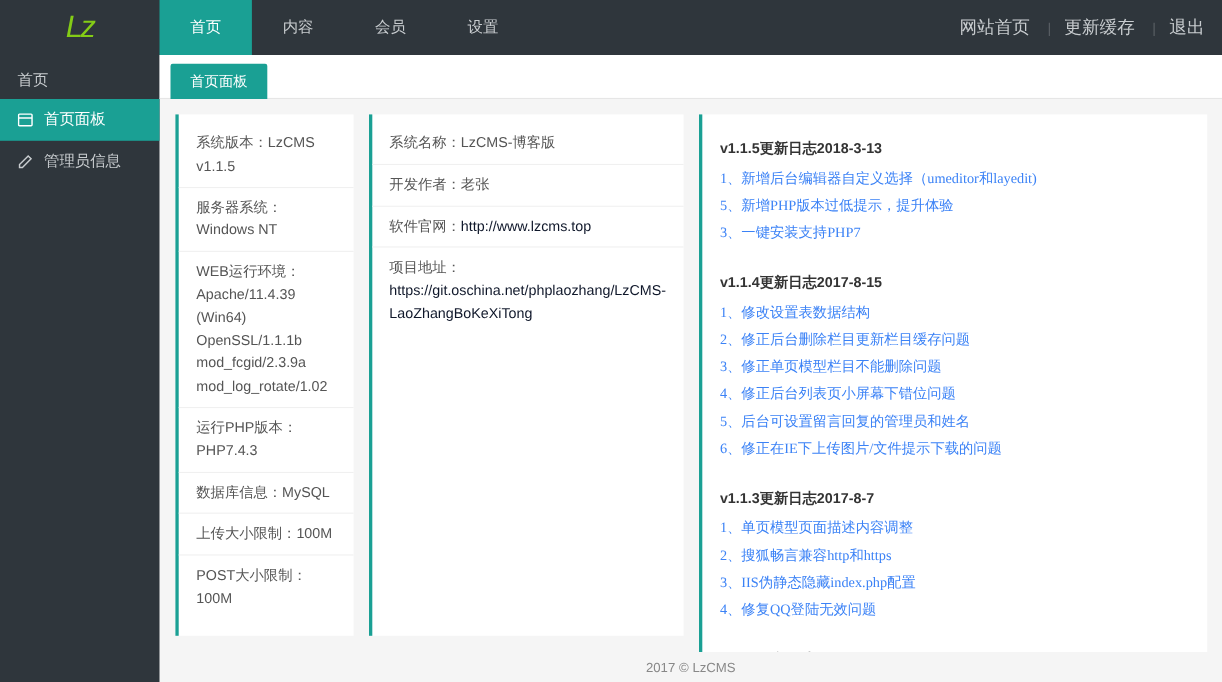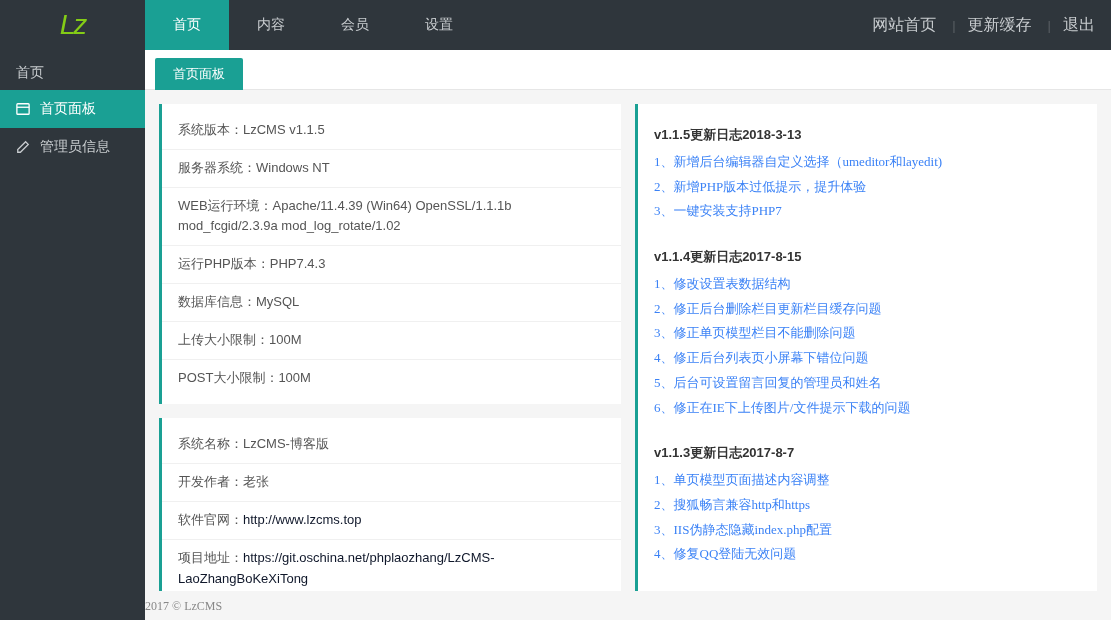--- a/index.html
+++ b/index.html
@@ -23,33 +23,33 @@
 .side-item { display: flex; align-items: center; gap: 10px; padding: 10px 16px; color: #c8cccf; cursor: pointer; font-size: 14px; }
 .side-item.active { background: #1AA094; color: #fff; }
 .icon { width: 14px; height: 14px; display: inline-flex; align-items: center; justify-content: center; }
 .icon svg { width: 14px; height: 14px; }
 
 .content { flex: 1; display: flex; flex-direction: column; overflow: hidden; }
 .tabbar { background: #fff; padding: 8px 10px 0; border-bottom: 1px solid #e6e6e6; height: 40px; }
 .tab { display: inline-block; background: #1AA094; color: #fff; padding: 7px 18px; font-size: 13px; border-top-left-radius: 2px; border-top-right-radius: 2px; cursor: pointer; }
 
 .panels { padding: 14px; display: flex; gap: 14px; flex: 1; overflow: auto; }
-.col-left { flex: 1; display: flex; flex-direction: column; gap: 14px; min-width: 0; justify-content: space-between; }
+.col-left { flex: 1; display: flex; flex-direction: row; gap: 14px; min-width: 0; justify-content: space-between; }
 .col-right { flex: 1; min-width: 0; }
 
 .panel { background: #fff; border-left: 3px solid #1AA094; padding: 8px 0; }
 .row { padding: 8px 16px; border-bottom: 1px solid #f0f0f0; color: #555; line-height: 1.6; }
 .row:last-child { border-bottom: none; }
 .row a { color: #0f172a; text-decoration: none; }
 
 .log-block { padding: 6px 16px 10px; }
 .log-title { font-weight: 700; color: #333; margin: 8px 0 6px; }
 .log-line { color: #3b82f6; line-height: 1.9; font-family: Liberation Serif, serif; }
 
-.footer { color: #888; font-size: 12px; padding: 8px 0 6px; font-family: Liberation Serif, serif; }
+.footer { text-align: center; color: #888; font-size: 12px; padding: 8px 0 6px; }
 .footer a { color: #888; text-decoration: none; }
 </style>
 </head>
 <body>
 
 <div class="header">
   <div class="logo">
     <span class="logo-text">Lz</span>
   </div>
   <div class="nav" id="nav">
@@ -112,21 +112,21 @@
             <div class="row"><span>开发作者：</span><span>老张</span></div>
             <div class="row"><span>软件官网：</span><a href="#">http://www.lzcms.top</a></div>
             <div class="row"><span>项目地址：</span><a href="#">https://git.oschina.net/phplaozhang/LzCMS-LaoZhangBoKeXiTong</a></div>
           </div>
       </div>
       <div class="col-right">
         <div class="panel" id="panel-log">
             <div class="log-block">
               <div class="log-title">v1.1.5更新日志2018-3-13</div>
               <div class="log-line">1、新增后台编辑器自定义选择（umeditor和layedit)</div>
-              <div class="log-line">2、新增PHP版本过低提示，提升体验</div>
+              <div class="log-line">5、新增PHP版本过低提示，提升体验</div>
               <div class="log-line">3、一键安装支持PHP7</div>
             </div>
             <div class="log-block">
               <div class="log-title">v1.1.4更新日志2017-8-15</div>
               <div class="log-line">1、修改设置表数据结构</div>
               <div class="log-line">2、修正后台删除栏目更新栏目缓存问题</div>
               <div class="log-line">3、修正单页模型栏目不能删除问题</div>
               <div class="log-line">4、修正后台列表页小屏幕下错位问题</div>
               <div class="log-line">5、后台可设置留言回复的管理员和姓名</div>
               <div class="log-line">6、修正在IE下上传图片/文件提示下载的问题</div>

